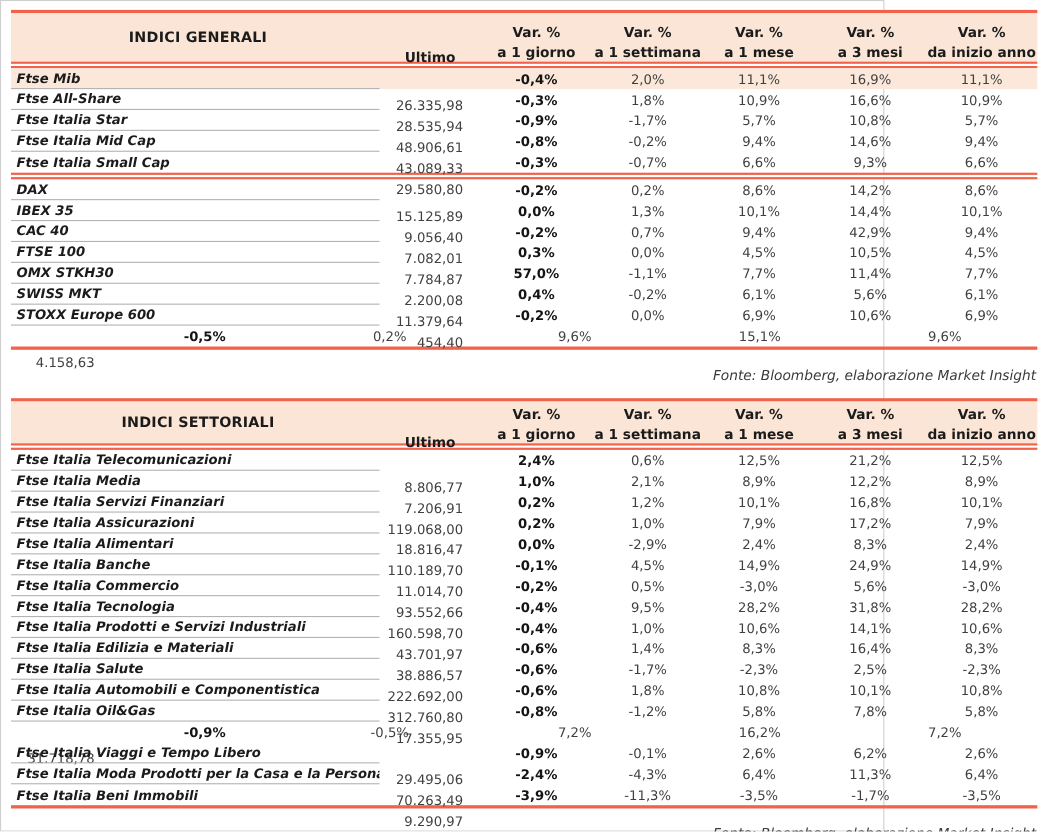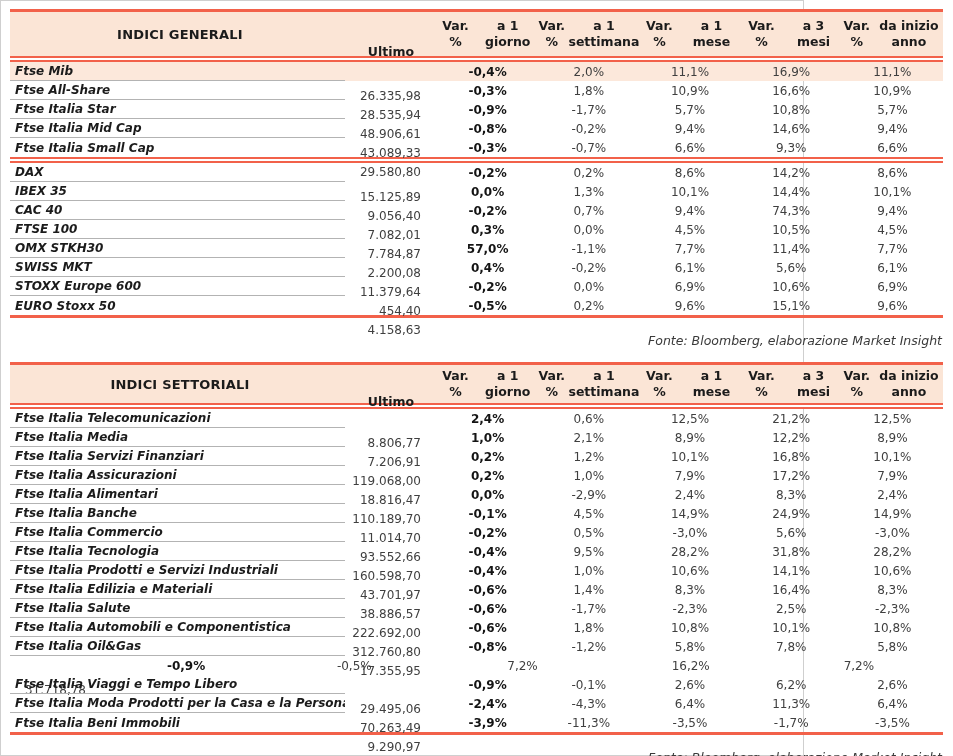--- a/index.html
+++ b/index.html
@@ -32,21 +32,21 @@
     height:44px;
   }
   .mi-table.second .thead{height:38px;}
   .cell{box-sizing:border-box;}
   .cell.name{width:335px;padding-left:5px;}
   .cell.ultimo{width:92px;margin-top:34px;}
   .cell.var{flex:1 1 0;text-align:center;}
   .thead .cell{font-weight:bold;font-size:12.5px;}
   .thead .cell.name{display:flex;align-items:center;justify-content:center;font-size:13px;letter-spacing:.2px;}
   .thead .cell.ultimo{display:flex;align-items:center;justify-content:center;}
-  .thead .cell.var{display:flex;flex-direction:row;align-items:center;justify-content:flex-end;gap:3px;line-height:1.25;}
+  .thead .cell.var{display:flex;flex-direction:column;align-items:center;justify-content:flex-end;gap:3px;line-height:1.25;}
   .trow{display:flex;height:19px;align-items:stretch;font-size:12px;}
   .trow.hl{background:var(--hl);}
   .trow .cell{display:flex;align-items:center;}
   .trow .cell.name{
     font-weight:bold;font-style:italic;color:var(--ink);
     border-bottom:1px solid var(--rule);
     white-space:nowrap;overflow:hidden;
   }
   .tbody .trow:last-child .cell.name{border-bottom:none;}
   .trow .cell.ultimo{justify-content:flex-end;padding-right:16px;color:var(--num);white-space:nowrap;}
@@ -159,21 +159,21 @@
           <div class="cell var cell">10,1%</div>
           <div class="cell var cell">14,4%</div>
           <div class="cell var cell">10,1%</div>
         </div>
         <div class="trow">
           <div class="cell name cell">CAC 40</div>
           <div class="cell ultimo cell">7.082,01</div>
           <div class="cell var b cell">-0,2%</div>
           <div class="cell var cell">0,7%</div>
           <div class="cell var cell">9,4%</div>
-          <div class="cell var cell">74,3%</div>
+          <div class="cell var cell">42,9%</div>
           <div class="cell var cell">9,4%</div>
         </div>
         <div class="trow">
           <div class="cell name cell">FTSE 100</div>
           <div class="cell ultimo cell">7.784,87</div>
           <div class="cell var b cell">0,3%</div>
           <div class="cell var cell">0,0%</div>
           <div class="cell var cell">4,5%</div>
           <div class="cell var cell">10,5%</div>
           <div class="cell var cell">4,5%</div>
@@ -199,21 +199,20 @@
         <div class="trow">
           <div class="cell name cell">STOXX Europe 600</div>
           <div class="cell ultimo cell">454,40</div>
           <div class="cell var b cell">-0,2%</div>
           <div class="cell var cell">0,0%</div>
           <div class="cell var cell">6,9%</div>
           <div class="cell var cell">10,6%</div>
           <div class="cell var cell">6,9%</div>
         </div>
         <div class="trow">
-          <div class="cell name cell">EURO Stoxx 50</div>
           <div class="cell ultimo cell">4.158,63</div>
           <div class="cell var b cell">-0,5%</div>
           <div class="cell var cell">0,2%</div>
           <div class="cell var cell">9,6%</div>
           <div class="cell var cell">15,1%</div>
           <div class="cell var cell">9,6%</div>
         </div>
       </div>
     <div class="redline"></div>
     <div class="source">Fonte: Bloomberg, elaborazione Market Insight</div>

